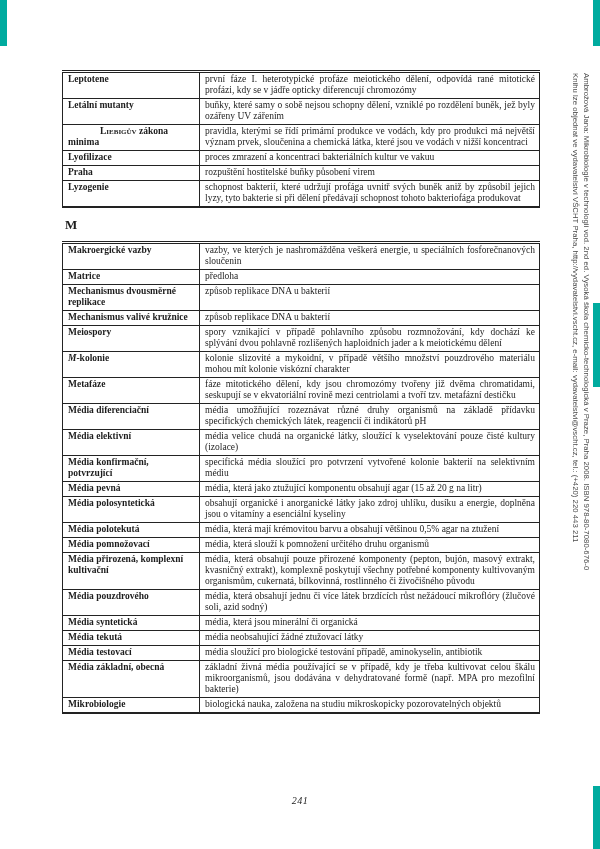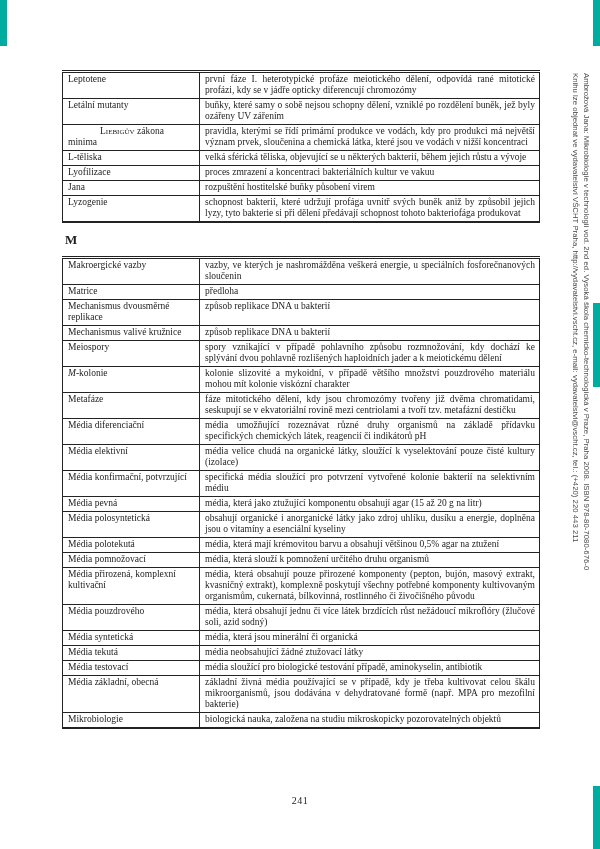--- a/index.html
+++ b/index.html
@@ -23,39 +23,40 @@
     table-layout: fixed;
   }
   table.glossary td {
     border: 1px solid #232323;
     vertical-align: top;
     font-size: 9.5px;
     line-height: 11px;
     padding: 1px 4px 2px 5px;
     word-wrap: break-word;
   }
-  td.term  { font-weight: normal; }
+  td.term  { font-weight: bold; }
   td.def   { text-align: justify; font-family: Liberation Serif, serif; }
   .sc      { font-variant: small-caps; margin-left: 32px; }
   td.def sub { font-size: 7px; }
   td.def b i { letter-spacing: 0.2px; }
 
   .section-header {
     font-size: 13px;
     font-weight: bold;
     margin: 9px 0 8px 3px;
     font-family: inherit;
   }
 
   .pagenum {
     position: absolute;
     top: 795px; left: 0; width: 600px;
     text-align: center;
     font-size: 10px;
     letter-spacing: 0.5px;
+    font-style: italic;
   }
 
   .sidebar-citation {
     position: absolute;
     left: 591px; top: 73px;
     width: 521px;
     transform: rotate(90deg);
     transform-origin: 0 0;
     font-family: "Liberation Sans", "DejaVu Sans", sans-serif;
     font-size: 7.8px;
@@ -98,29 +99,25 @@
           </tr>
           <tr>
             <td class="term">Letální mutanty</td>
             <td class="def">buňky, které samy o sobě nejsou schopny dělení, vzniklé po rozdělení buněk, jež byly ozářeny UV zářením</td>
           </tr>
           <tr>
             <td class="term"><span class="sc">Liebigův</span> zákona minima</td>
             <td class="def">pravidla, kterými se řídí primární produkce ve vodách, kdy pro produkci má největší význam prvek, sloučenina a chemická látka, které jsou ve vodách v nižší koncentraci</td>
           </tr>
           <tr>
-            <td class="term">L-těliska</td>
-            <td class="def">velká sférická těliska, objevující se u některých bakterií, během jejich růstu a vývoje</td>
-          </tr>
-          <tr>
             <td class="term">Lyofilizace</td>
             <td class="def">proces zmrazení a koncentraci bakteriálních kultur ve vakuu</td>
           </tr>
           <tr>
-            <td class="term">Jana</td>
+            <td class="term">Praha</td>
             <td class="def">rozpuštění hostitelské buňky působení virem</td>
           </tr>
           <tr>
             <td class="term">Lyzogenie</td>
             <td class="def">schopnost bakterií, které udržují profága uvnitř svých buněk aniž by způsobil jejich lyzy, tyto bakterie si při dělení předávají schopnost tohoto bakteriofága produkovat</td>
           </tr>
         </tbody>
     </table>
 
     <div class="section-header">M</div>

